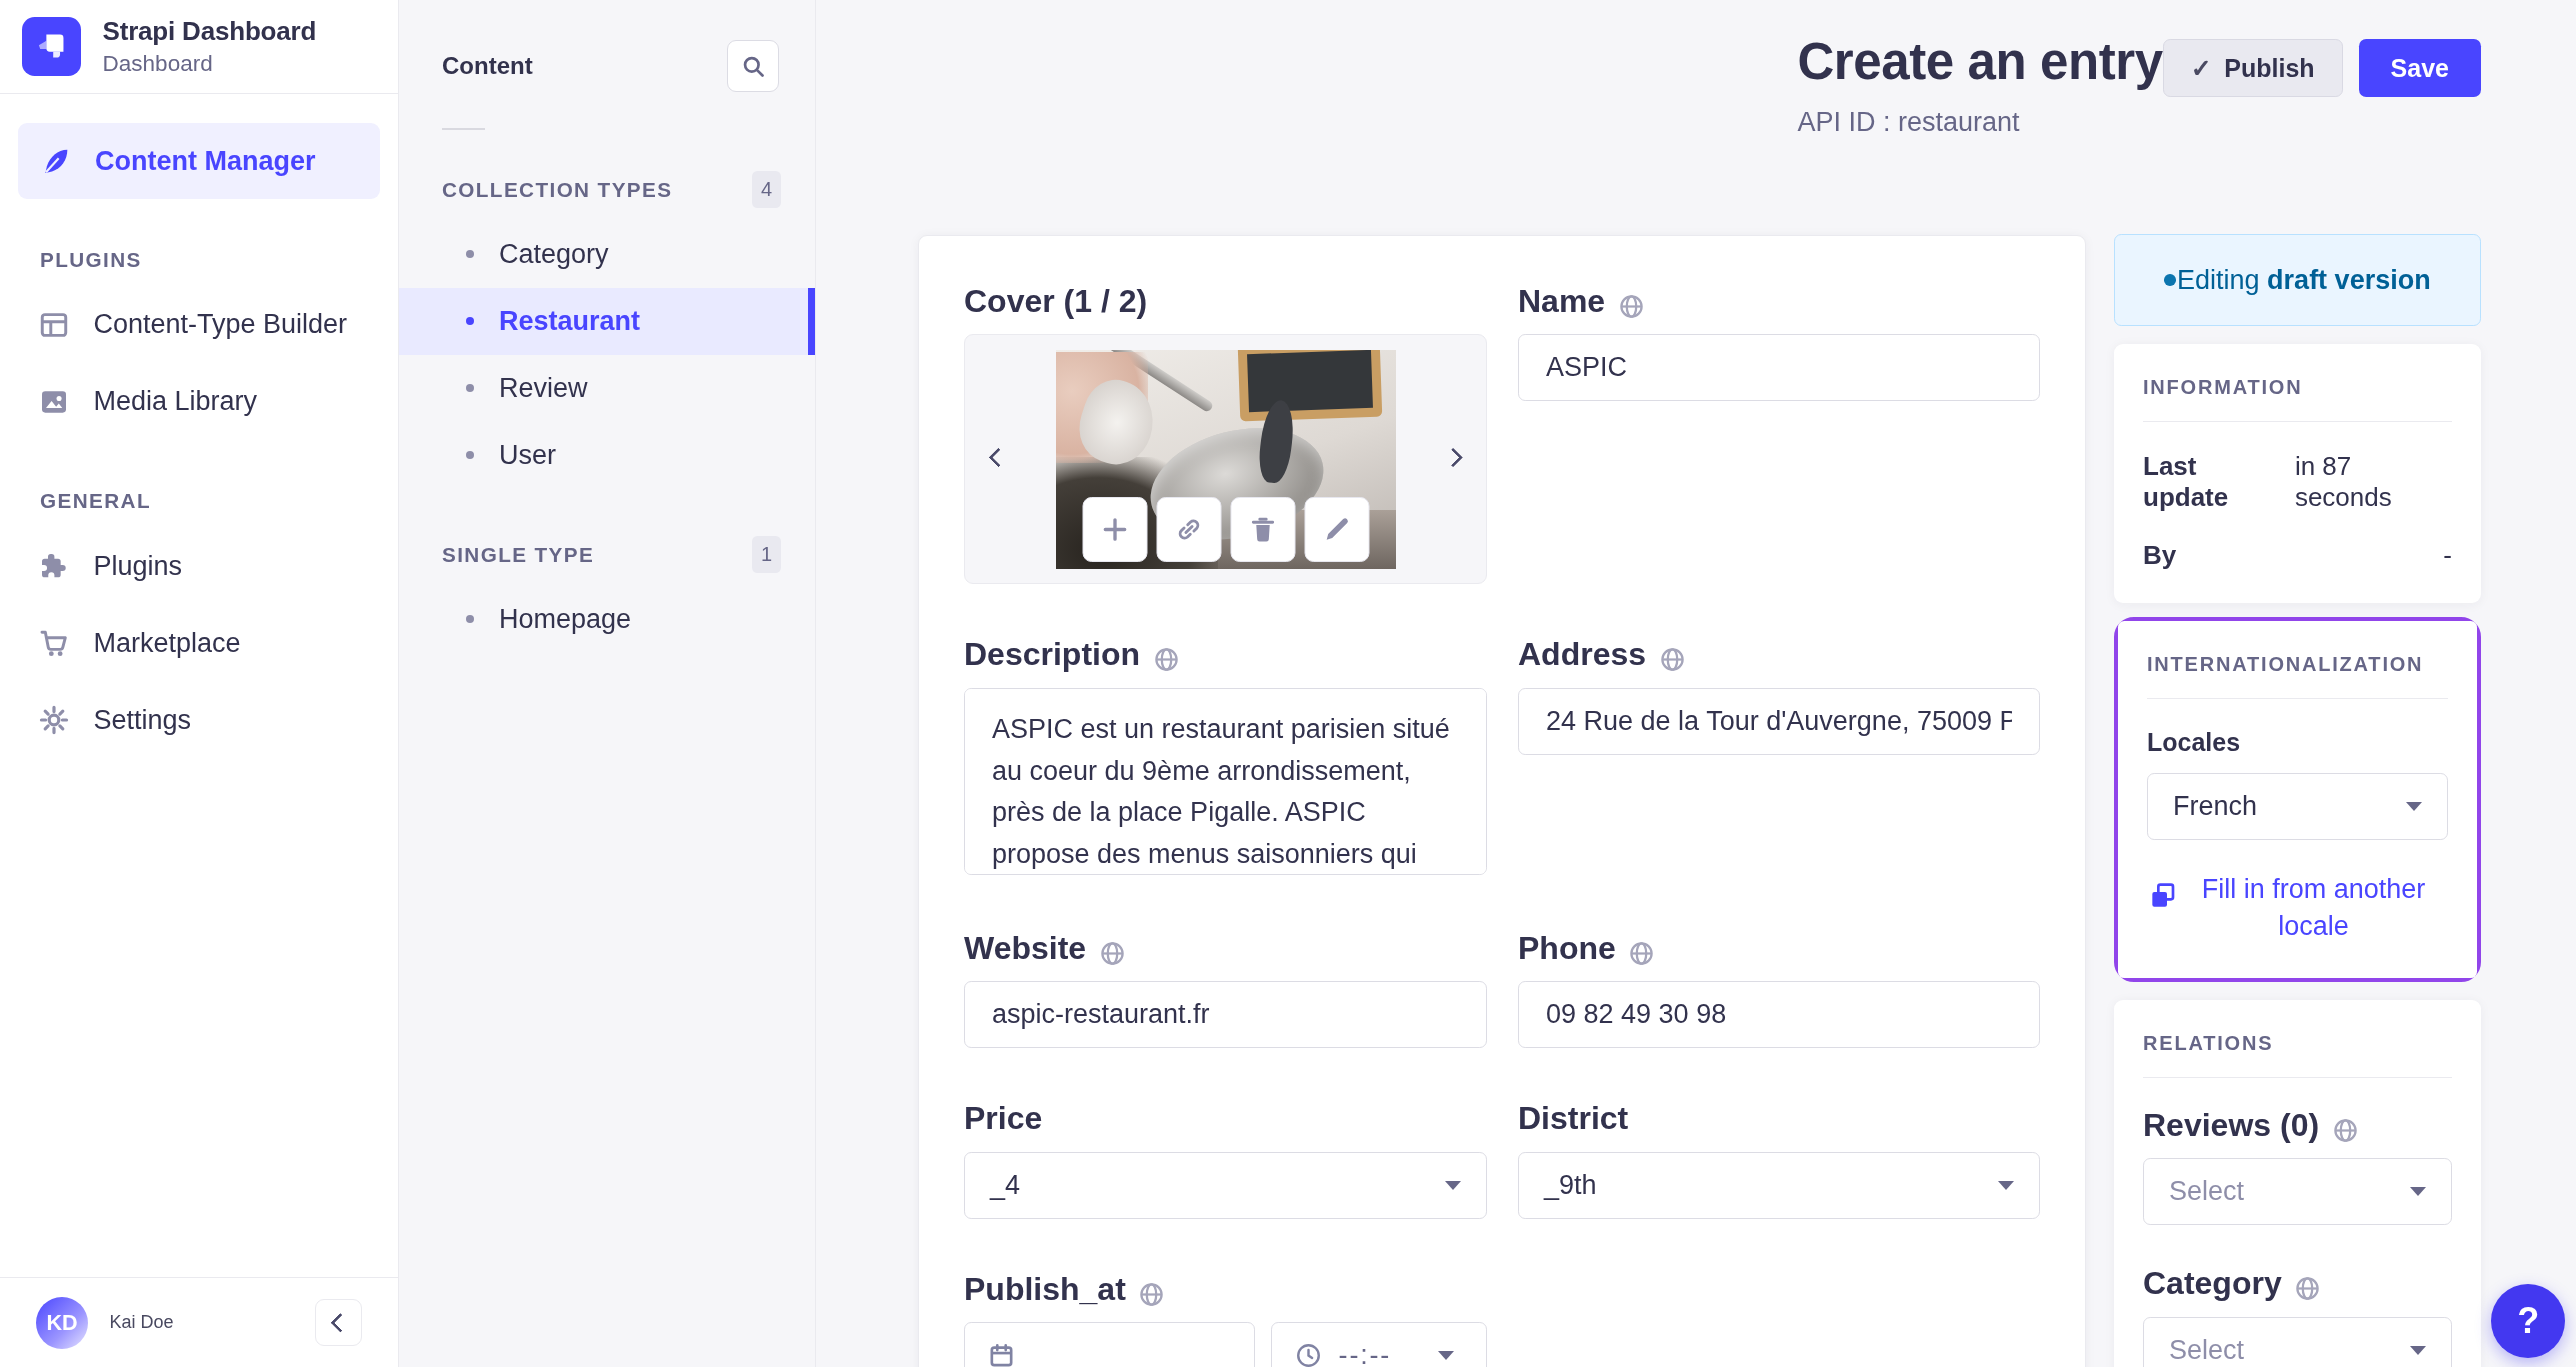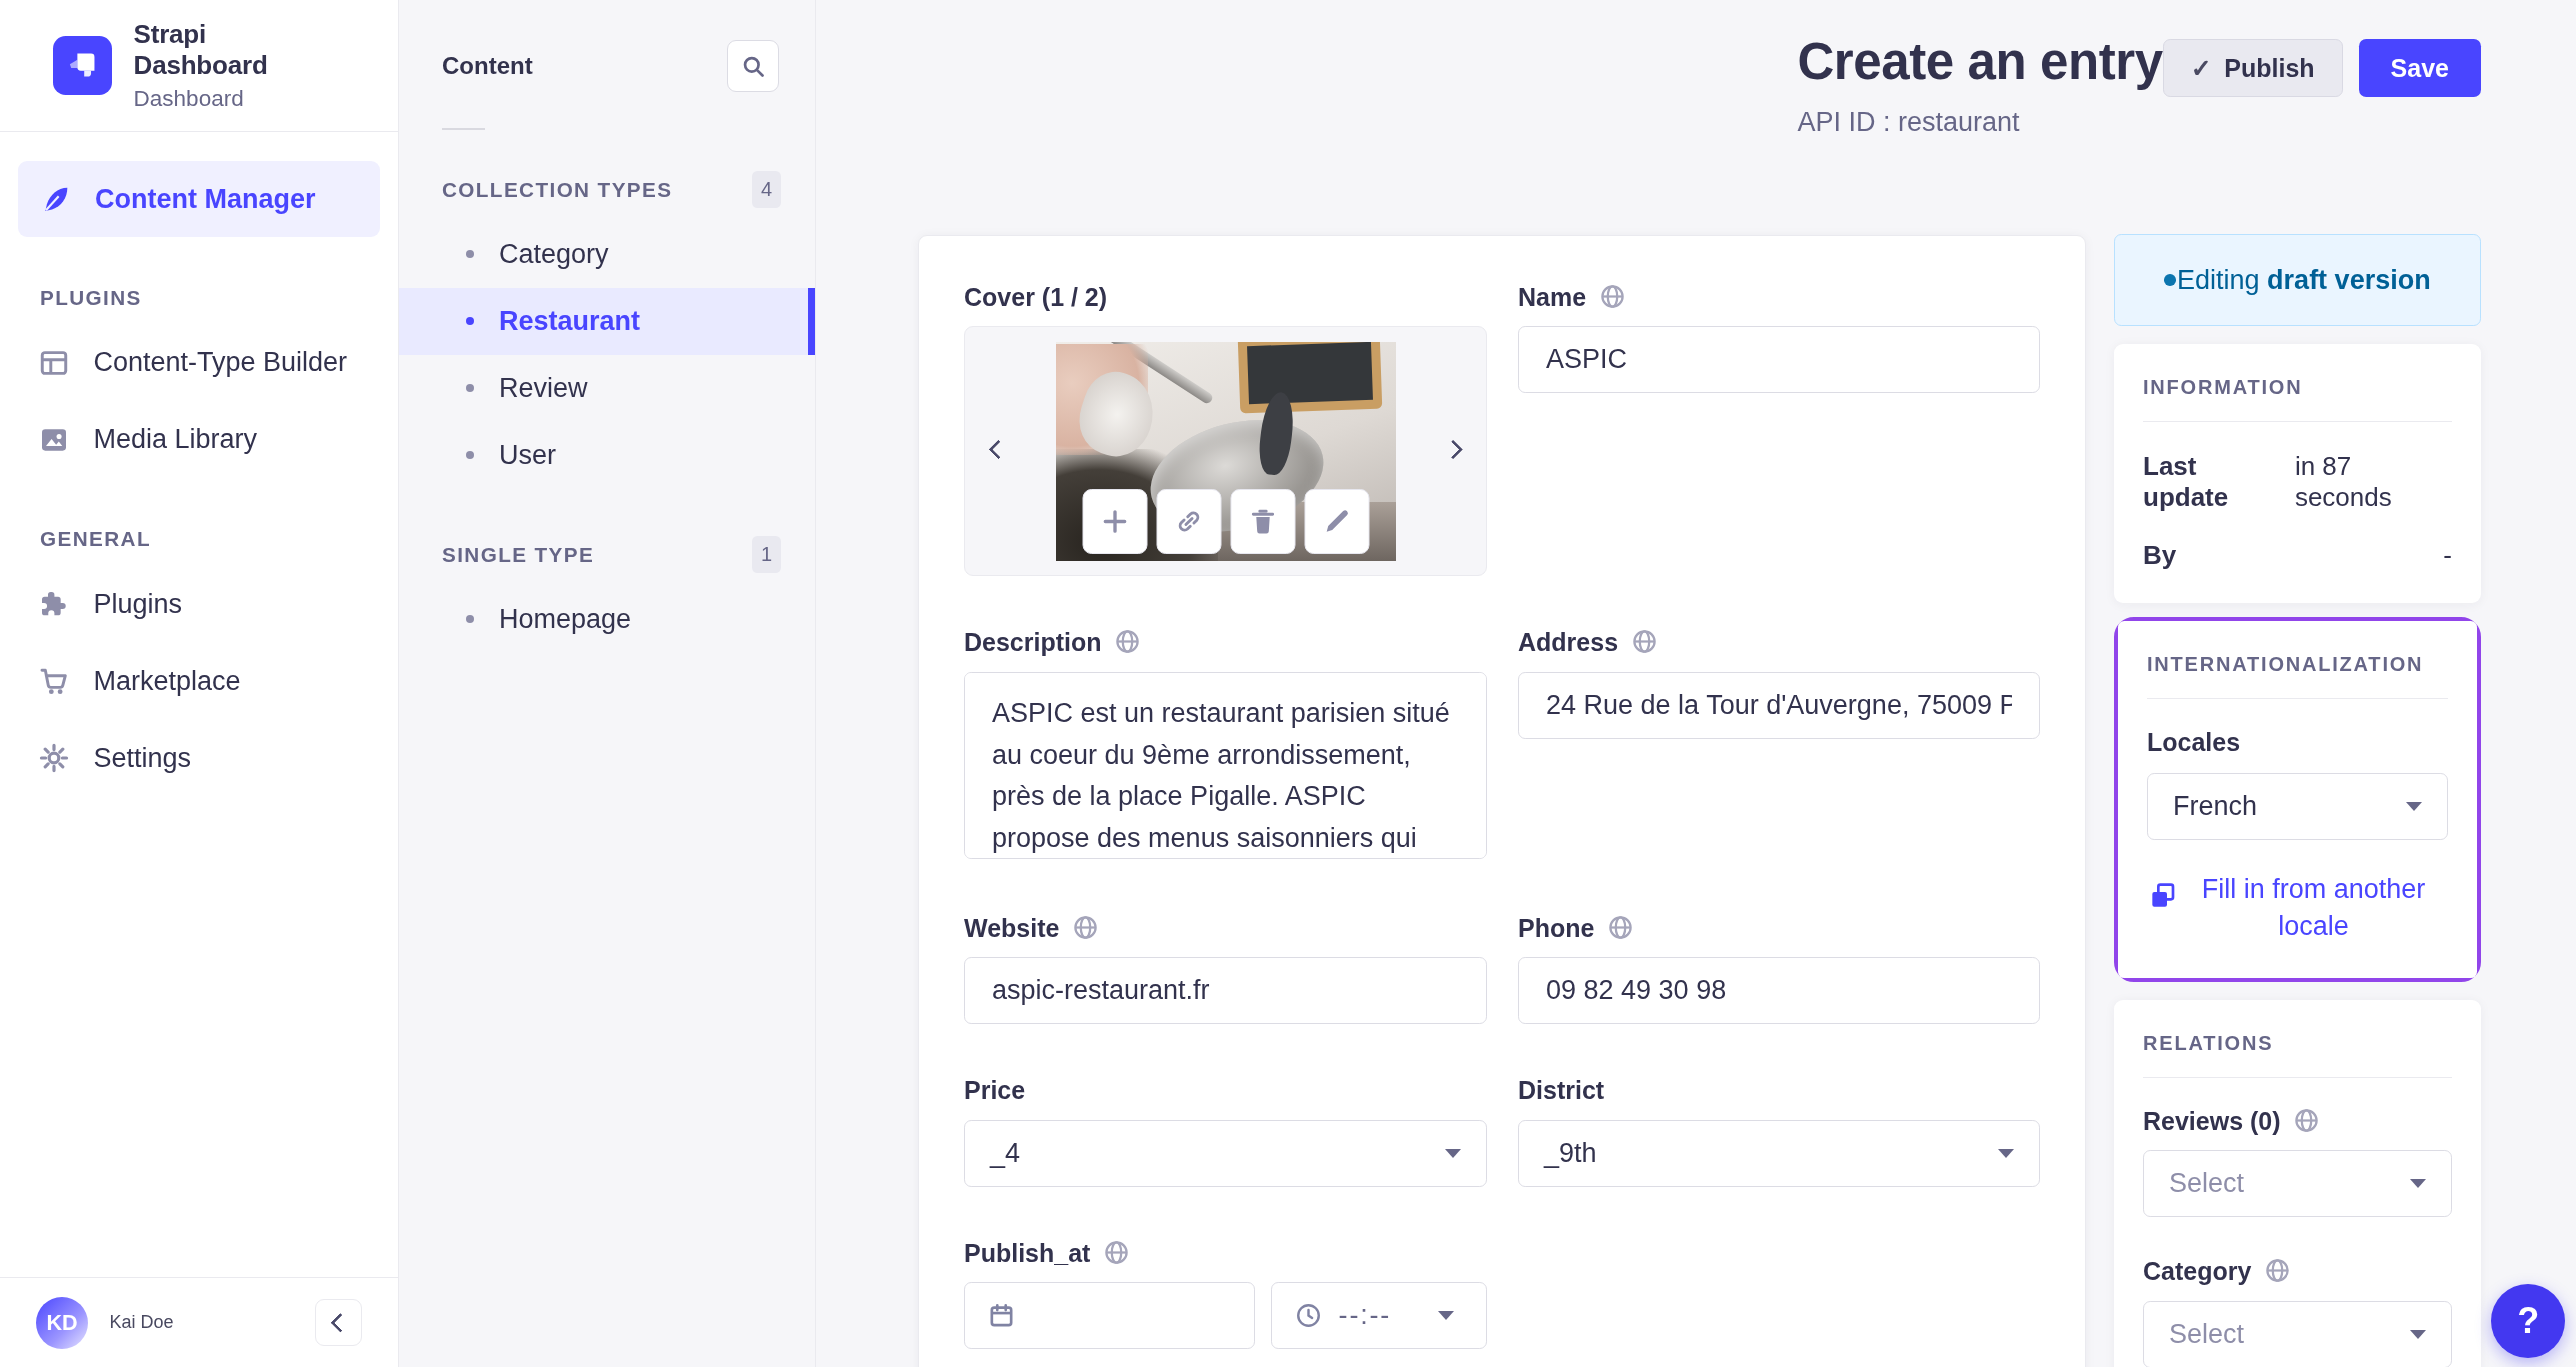--- a/index.html
+++ b/index.html
@@ -7,21 +7,21 @@
   body {
     font-family:"Liberation Sans", sans-serif;
     background:#f6f6f9; color:#32324d;
     position:relative; overflow:hidden;
   }
   svg { display:block; }
   .ic { width:32px; height:32px; }
 
   
   .sb1 { position:absolute; left:0; top:0; bottom:0; width:399px; background:#fff; border-right:1.8px solid #eaeaef; z-index:4; }
-  .brand { height:132px; display:flex; align-items:center; gap:21.6px; padding:0 53px; border-bottom:1.8px solid #eaeaef; }
+  .brand { height:94px; display:flex; align-items:center; gap:21.6px; padding:0 22px; border-bottom:1.8px solid #eaeaef; }
   .logo { width:59px; height:59px; border-radius:12.6px; background:#4945ff; display:flex; align-items:center; justify-content:center; flex:none; }
   .logo svg { width:41px; height:41px; }
   .brand-title { font-size:26px; font-weight:bold; letter-spacing:-0.2px; }
   .brand-sub { font-size:22.5px; color:#666687; margin-top:4.5px; }
   .sb1 nav { padding-top:29px; }
   .nav-item { display:flex; align-items:center; gap:23.4px; height:77px; padding:0 38px; font-size:27px; color:#32324d; cursor:pointer; }
   .nav-item .nico { color:#8e8ea9; display:flex; flex:none; }
   .nav-item.active { margin:0 18px; padding:0 21.6px; height:76px; background:#f0f0ff; border-radius:9px; color:#4945ff; font-weight:600; }
   .nav-item.active .nico { color:#4945ff; }
   .nav-sec { font-size:20.7px; font-weight:bold; letter-spacing:1.4px; color:#666687; margin:49px 0 14.4px 40px; }
@@ -58,21 +58,21 @@
   .actions { display:flex; gap:16px; margin-top:7.2px; }
   .btn { height:58px; border-radius:7.2px; font-size:25px; display:flex; align-items:center; gap:12.6px; cursor:pointer; font-family:inherit; }
   .btn-publish { background:#e9e9f0; border:1.8px solid #d9d9e3; color:#32324d; padding:0 27px; font-weight:600; }
   .btn-publish .check { font-size:25px; color:#4a4a62; }
   .btn-save { background:#4945ff; border:none; color:#fff; padding:0 32px; font-weight:bold; }
 
   
   .form-card { position:absolute; left:102px; top:235px; width:1168px; height:1312px; background:#fff; border:0.9px solid #eaeaef; border-radius:9px; box-shadow:0 1.8px 10.8px rgba(33,33,52,.05); padding:47px 45px; }
   .fgrid { display:grid; grid-template-columns:1fr 1fr; column-gap:31px; row-gap:52px; align-items:start; }
   .c1 { grid-column:1; } .c2 { grid-column:2; }
-  .flabel { display:flex; align-items:flex-start; gap:12.6px; font-size:25px; font-weight:bold; margin-bottom:14.4px; }
+  .flabel { display:flex; align-items:flex-end; gap:12.6px; font-size:32px; font-weight:bold; margin-bottom:14.4px; }
   .globe { width:27px; height:27px; color:#a5a5ba; flex:none; }
   .tinput { width:100%; height:67px; border:1.8px solid #dcdce4; border-radius:7.2px; background:#fff; padding:0 27px; font-size:27px; color:#32324d; font-family:inherit; outline:none; }
   textarea.tinput { height:187px; padding:20px 27px; line-height:1.55; resize:none; }
   .selbox { height:67px; border:1.8px solid #dcdce4; border-radius:7.2px; background:#fff; display:flex; align-items:center; justify-content:space-between; padding:0 25px; font-size:27px; cursor:pointer; }
   .selbox .ph { color:#8e8ea9; }
   .caret { width:0; height:0; border-left:8px solid transparent; border-right:8px solid transparent; border-top:9px solid #666687; flex:none; }
 
   
   .carousel { height:250px; background:#f6f6f9; border:1.8px solid #eaeaef; border-radius:9px; position:relative; display:flex; align-items:center; justify-content:center; }
   .car-nav { position:absolute; top:50%; transform:translateY(-50%); background:none; border:none; color:#4a4a6a; cursor:pointer; }

